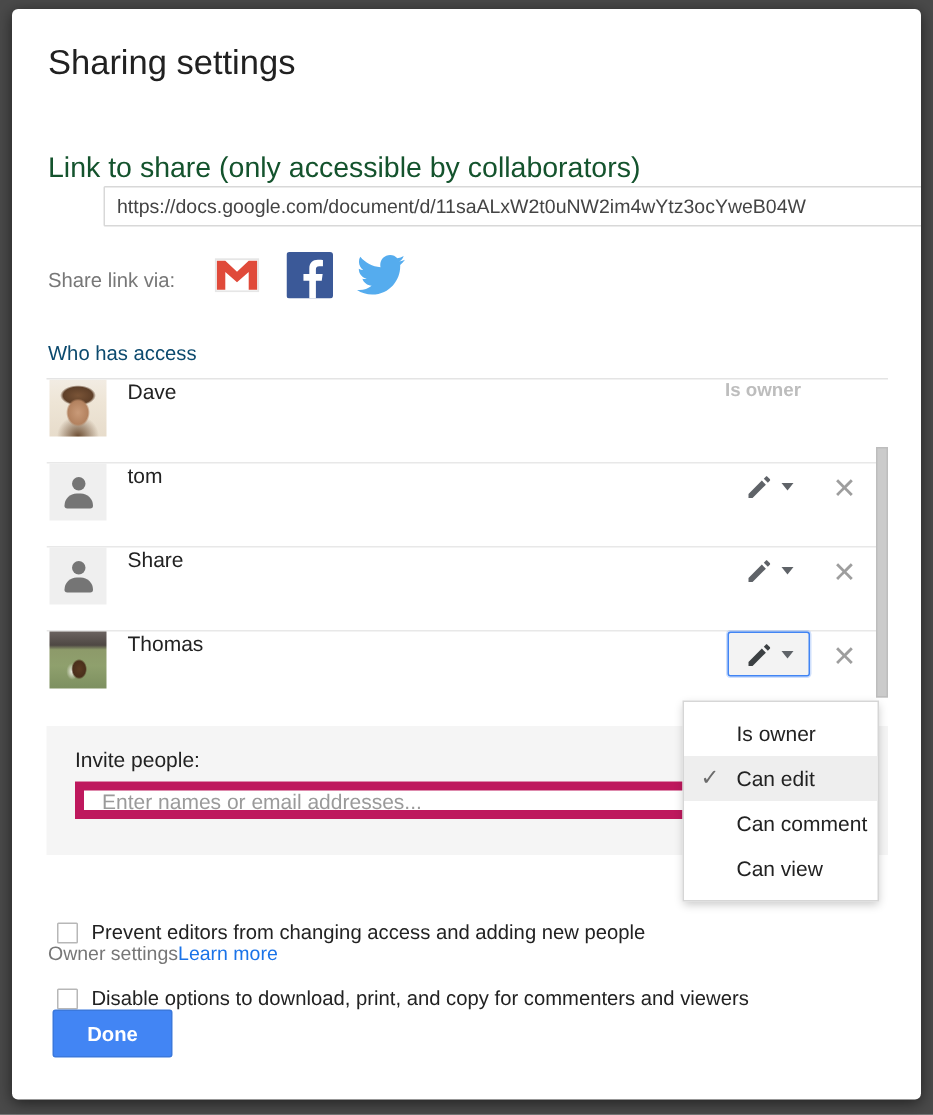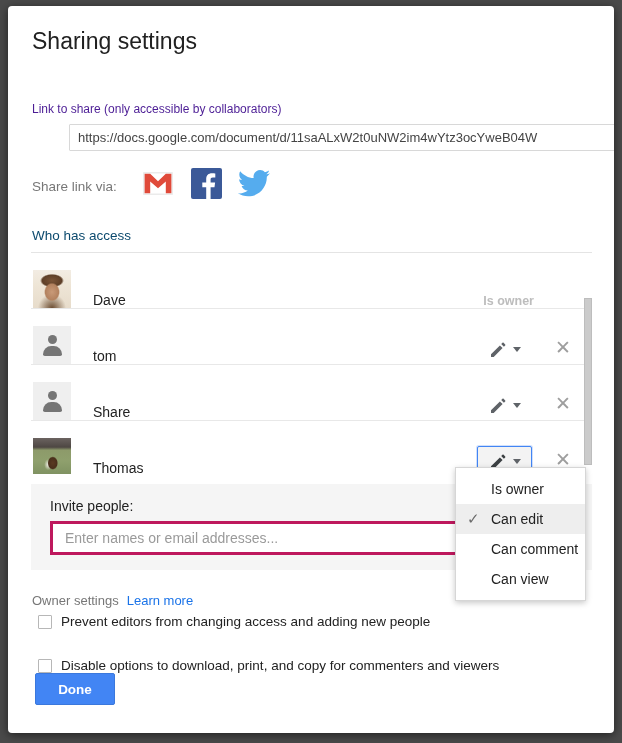--- a/index.html
+++ b/index.html
@@ -34,22 +34,22 @@
     color: #212121;
     font-weight: normal;
     letter-spacing: 0px;
   }
 
   
   .link-label {
     position: absolute;
     left: 24px;
     top: 96px;
-    font-size: 12px;
-    color: #4c1d95;
+    font-size: 19px;
+    color: #14532d;
   }
 
   .link-input {
     position: absolute;
     left: 23px;
     top: 118px;
     width: 561px;
     height: 27px;
     box-sizing: border-box;
     border: 1px solid #d8d8d8;
@@ -111,22 +111,21 @@
     position: absolute;
     left: 0; top: 0;
     width: 561px;
   }
 
   .row {
     position: relative;
     height: 55px;
     border-bottom: 1px solid #e8e8e8;
     display: flex;
-    align-items: flex-end;
-    gap: 8px;
+    align-items: flex-start;
   }
   .row:last-child { border-bottom: none; }
 
   .avatar {
     width: 38px;
     height: 38px;
     margin-left: 2px;
     flex: 0 0 38px;
     overflow: hidden;
     position: relative;
@@ -294,40 +293,40 @@
     left: 19px;
     top: 14px;
     font-size: 14px;
     color: #222222;
   }
   .invite-input {
     position: absolute;
     left: 19px;
     top: 37px;
     width: 523px;
-    height: 34px;
-    box-sizing: border-box;
-    border: 3px solid #be185d;
+    height: 25px;
+    box-sizing: border-box;
+    border: 6px solid #be185d;
     background: #ffffff;
     font-family: "Liberation Sans", sans-serif;
     font-size: 14px;
     color: #222;
     padding: 0 12px;
     outline: none;
   }
   .invite-input::placeholder { color: #9a9a9a; }
 
   
   .owner-row {
     position: absolute;
     left: 24px;
-    top: 575px;
+    top: 610px;
     display: flex;
     align-items: baseline;
-    gap: 8px;
+    gap: 0;
   }
   .owner-settings-label { font-size: 13px; color: #777777; }
   .learn-more { font-size: 13px; color: #1a73e8; text-decoration: none; cursor: pointer; margin-top: 12px; }
 
   .check-row {
     position: absolute;
     left: 30px;
     display: flex;
     align-items: center;
     gap: 9px;

